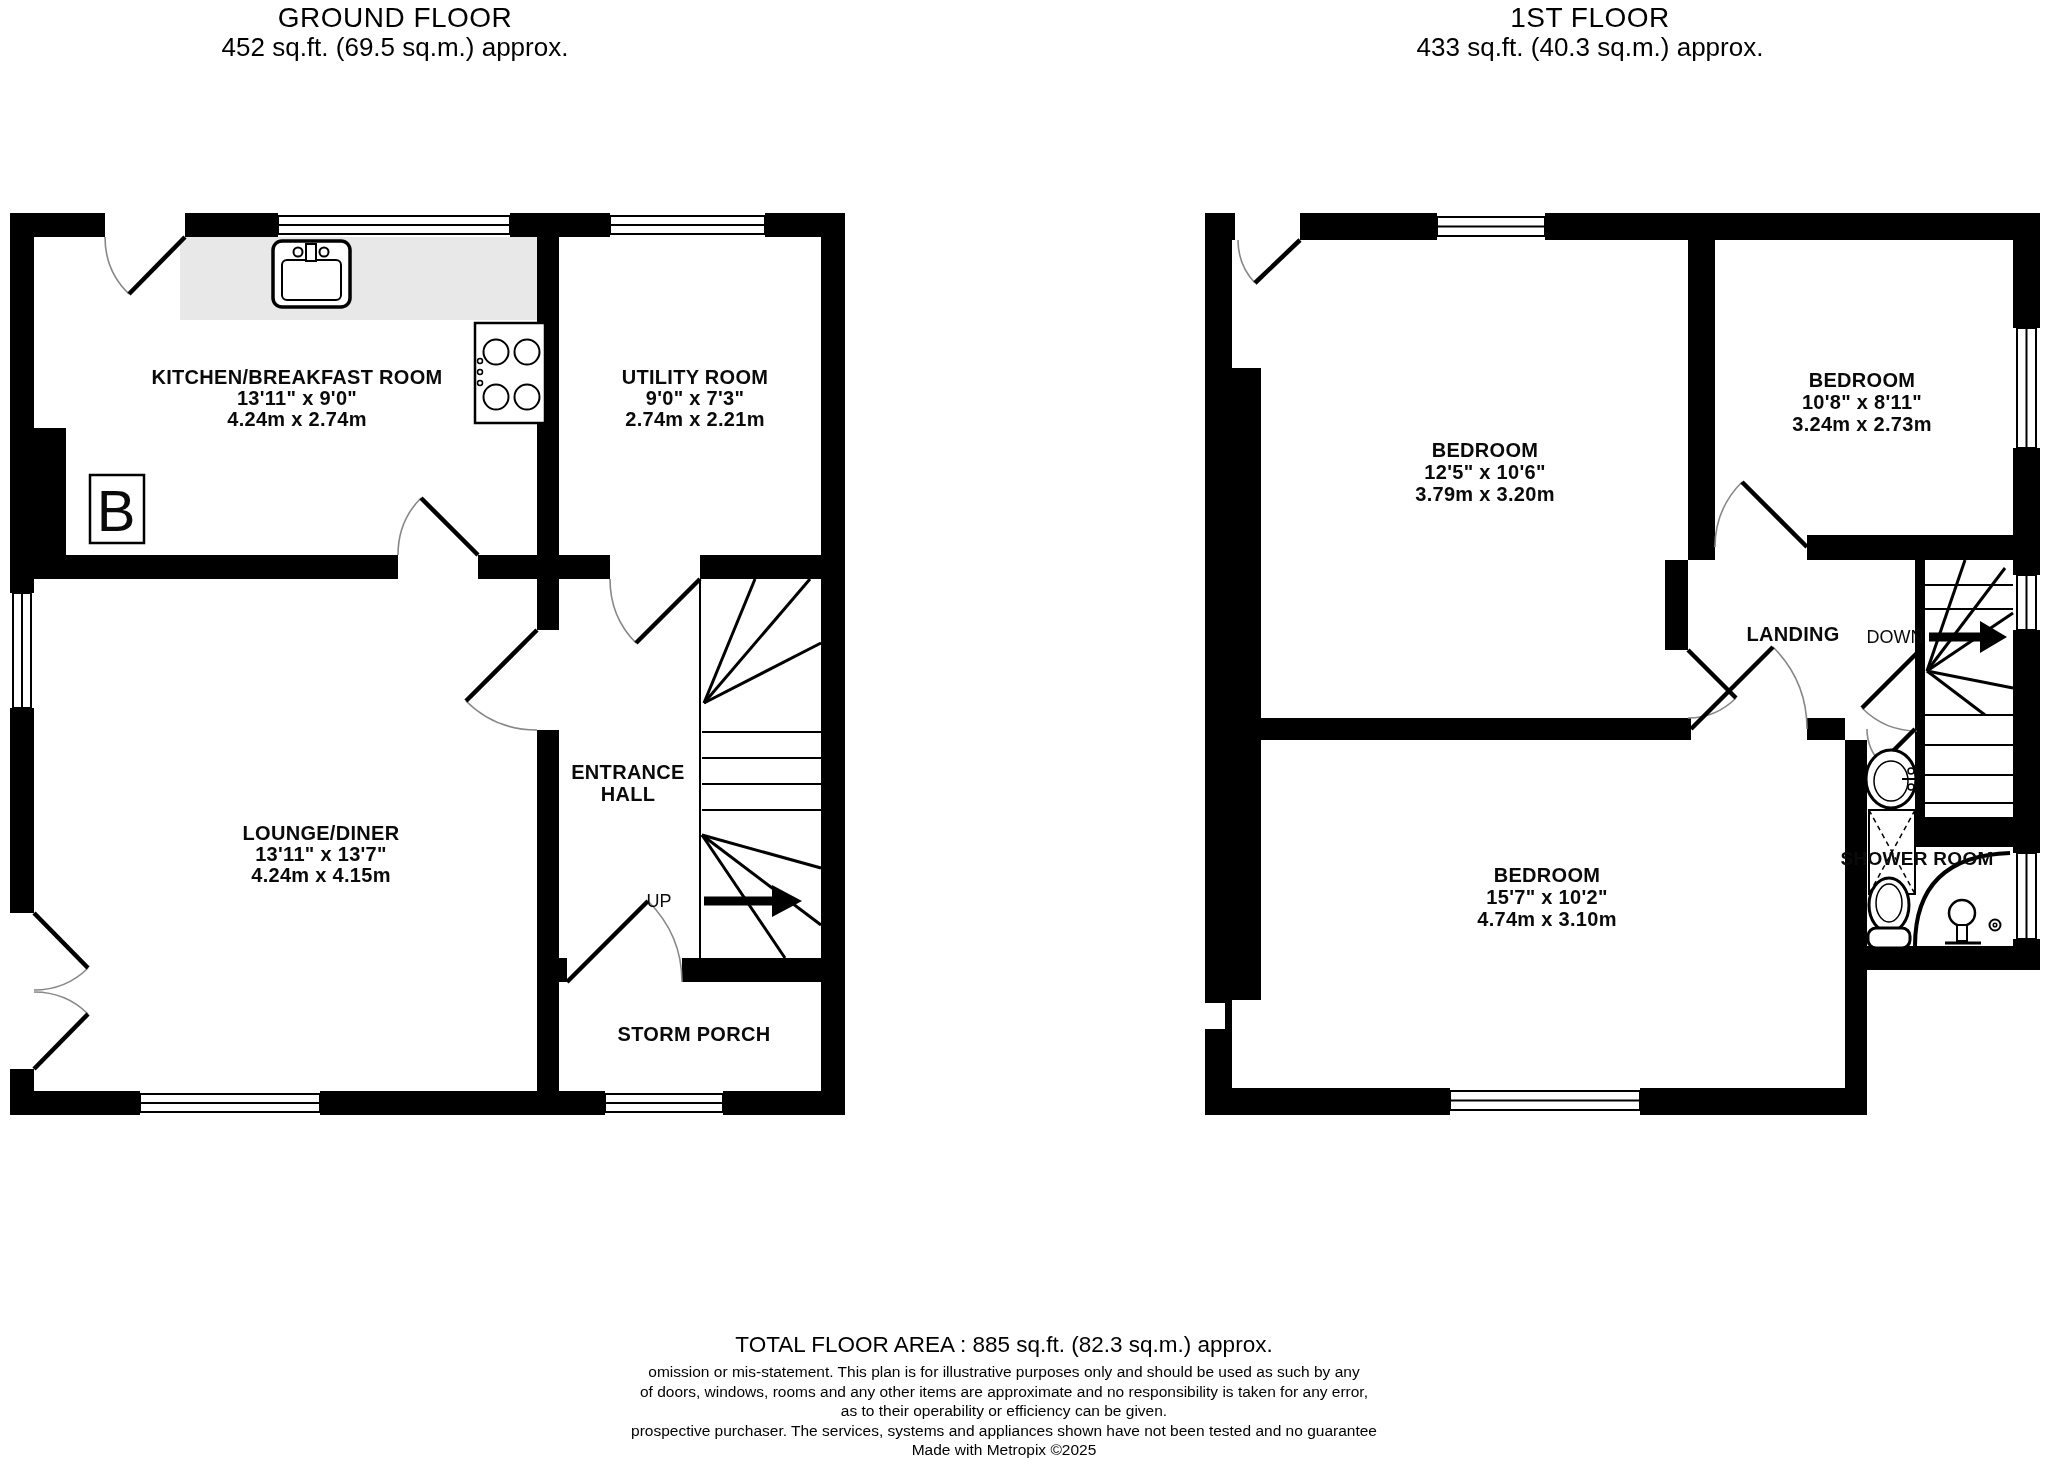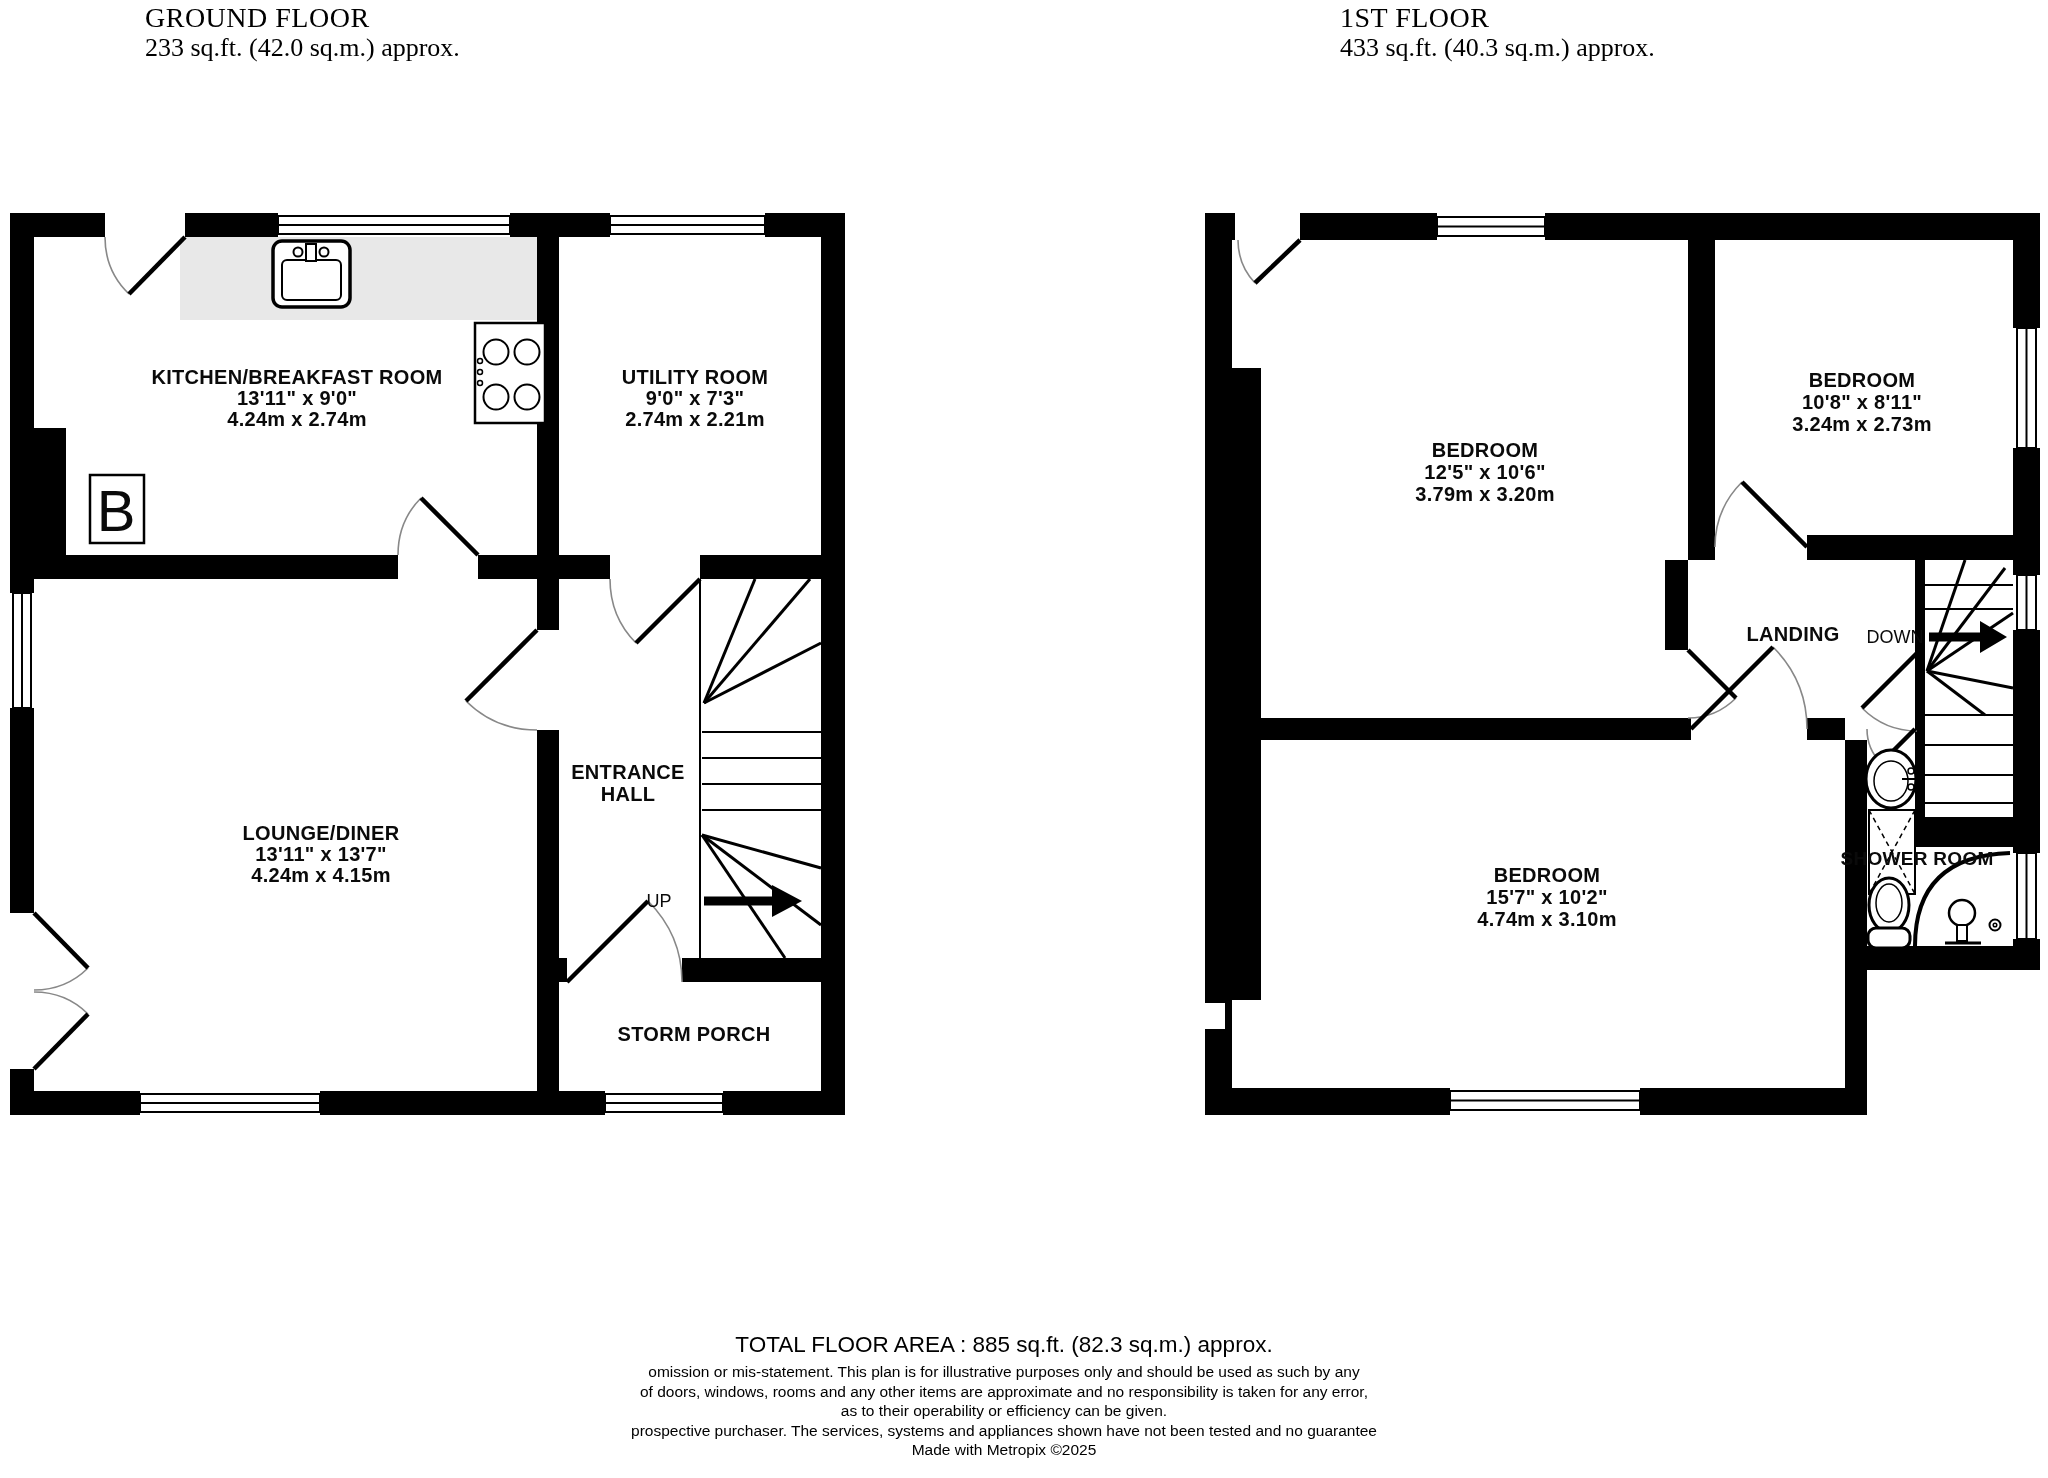--- a/index.html
+++ b/index.html
@@ -1,36 +1,36 @@
 <!DOCTYPE html>
 <html><head>
 <meta charset="utf-8">
 <style>
   html,body{margin:0;padding:0;background:#ffffff;}
   body{width:2048px;height:1478px;position:relative;overflow:hidden;
        font-family:"Liberation Sans","DejaVu Sans",sans-serif;color:#000;}
-  .title-block{position:absolute;text-align:left;line-height:1.12;font-family:Liberation Serif, serif;}
+  .title-block{position:absolute;text-align:center;line-height:1.12;}
   .title-line1{font-size:28px;letter-spacing:.5px;}
   .title-line2{font-size:26px;}
   .plan{position:absolute;}
   .footer{position:absolute;text-align:center;}
   .footer .total{font-size:22.5px;margin-bottom:4px;}
   .footer .disc{font-size:15.5px;line-height:19.5px;}
   .footer .credit{font-size:15.5px;line-height:19.5px;}
   svg text{fill:#0a0a0a;}
   .room-label{font-weight:bold;font-size:20px;letter-spacing:.3px;}
   .small-label{font-size:18px;}
   .big-letter{font-size:58px;font-weight:500;}
 </style>
 </head>
 <body>
 
 <div class="title-block" style="left:145px;top:2px;width:500px;">
   <div class="title-line1">GROUND FLOOR</div>
-  <div class="title-line2">233 sq.ft. (42.0 sq.m.) approx.</div>
+  <div class="title-line2">452 sq.ft. (69.5 sq.m.) approx.</div>
 </div>
 <div class="title-block" style="left:1340px;top:2px;width:500px;">
   <div class="title-line1">1ST FLOOR</div>
   <div class="title-line2">433 sq.ft. (40.3 sq.m.) approx.</div>
 </div>
 
 <svg class="plan" style="left:10px;top:213px;" width="835" height="902" viewBox="0 0 835 902">
   <rect x="0" y="0" width="835" height="902" fill="#ffffff"></rect>
 
   <rect x="170" y="24" width="365" height="83" fill="#e8e8e8"></rect>

